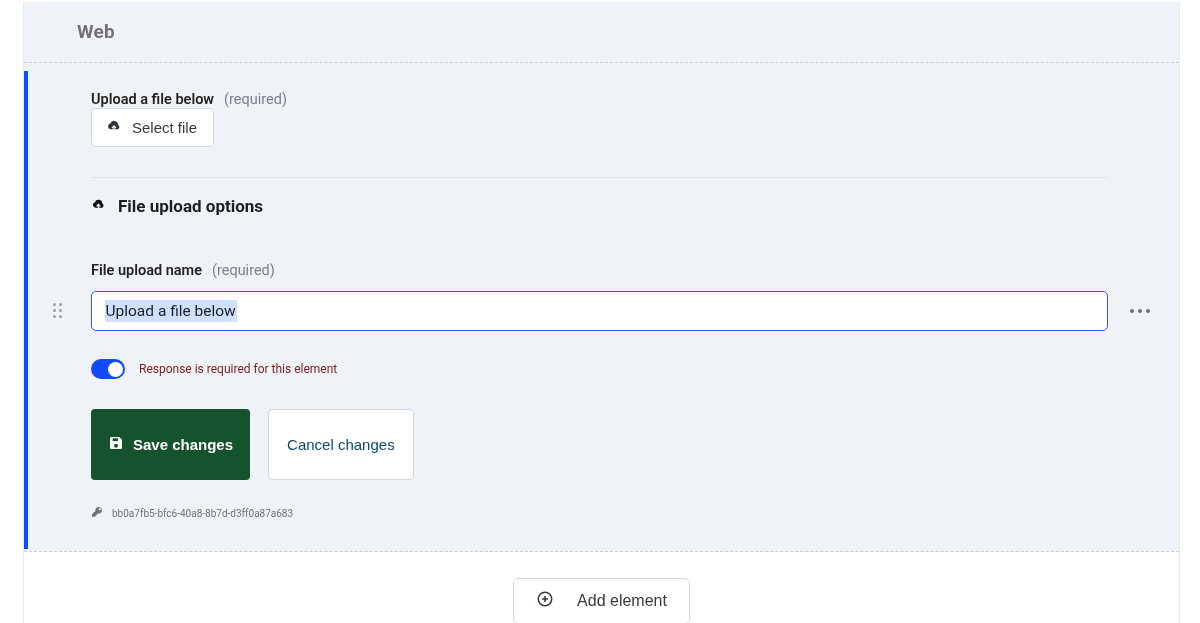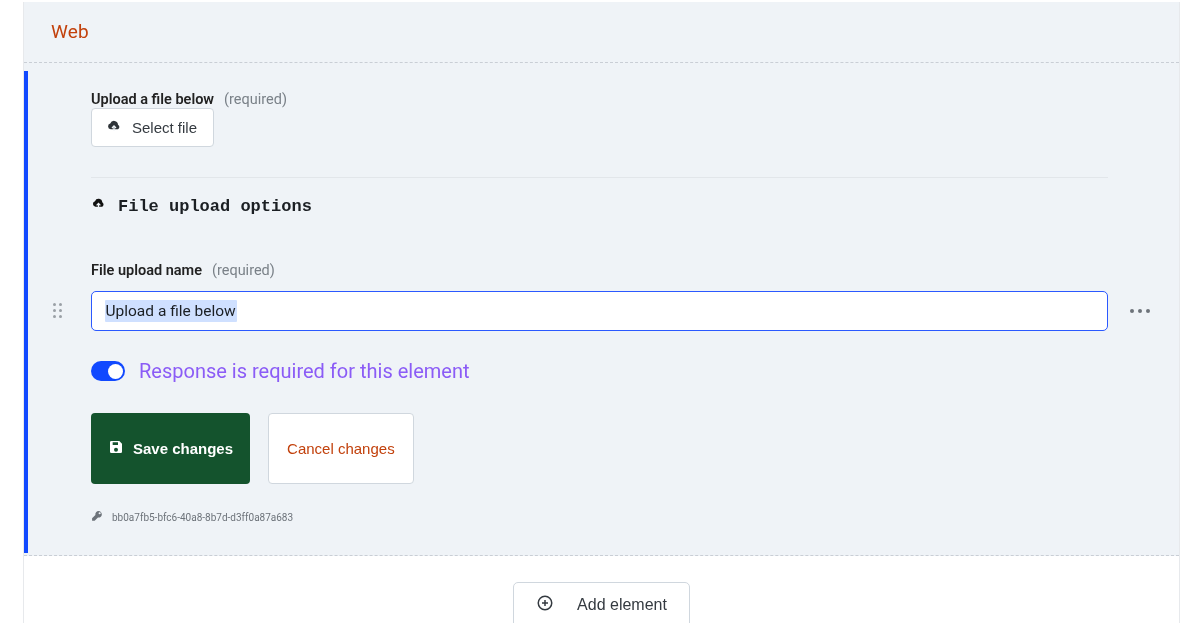--- a/index.html
+++ b/index.html
@@ -18,24 +18,24 @@
     border-top: none;
     background: #eff3f7;
     border-bottom-left-radius: 6px;
     border-bottom-right-radius: 6px;
   }
   .card-header {
     padding: 18px 0 19px 0;
     border-bottom: 1px dashed #c9ced5;
   }
   .card-header h1 {
-    margin: 0 0 0 27px;
+    margin: 0 0 0 53px;
     font-size: 19px;
-    font-weight: 400;
-    color: #c2410c;
+    font-weight: 700;
+    color: #737373;
     letter-spacing: .2px;
   }
   .edit-strip {
     position: absolute;
     left: 0;
     top: 69px;
     bottom: 105px;
     width: 4px;
     background: #1149ff;
   }
@@ -69,21 +69,20 @@
   .select-file-btn svg { width: 16px; height: 16px; }
   .divider {
     border-top: 1px solid #e2e6ea;
     margin: 30px 0 0 0;
   }
   .options-row {
     display: flex;
     align-items: center;
     gap: 12px;
     margin-top: 18px;
-    font-family: Liberation Mono, monospace;
   }
   .options-row svg { width: 15px; height: 15px; }
   .options-title {
     font-size: 17px;
     font-weight: 700;
     color: #1b1f23;
   }
   .sub-label-row {
     margin-top: 44px;
   }
@@ -161,22 +160,22 @@
     cursor: pointer;
   }
   .toggle .knob {
     position: absolute;
     right: 2px; top: 2.5px;
     width: 15px; height: 15px;
     background: #fff;
     border-radius: 50%;
   }
   .toggle-label {
-    font-size: 20px;
-    color: #8b5cf6;
+    font-size: 12px;
+    color: #7f1d1d;
   }
   .btn-row {
     display: flex;
     gap: 18px;
     margin-top: 30px;
   }
   .primary-btn {
     display: inline-flex;
     align-items: center;
     gap: 9px;
@@ -189,21 +188,21 @@
     font-weight: 600;
     cursor: pointer;
   }
   .primary-btn svg { width: 16px; height: 16px; fill: #fff; }
   .secondary-btn {
     background: #fff;
     border: 1px solid #d0d7de;
     border-radius: 4px;
     padding: 2px 18px;
     font-size: 15px;
-    color: #c2410c;
+    color: #0c4a6e;
     cursor: pointer;
   }
   .key-row {
     display: flex;
     align-items: center;
     gap: 8px;
     margin-top: 26px;
     color: #6d737a;
     font-size: 10px;
   }

